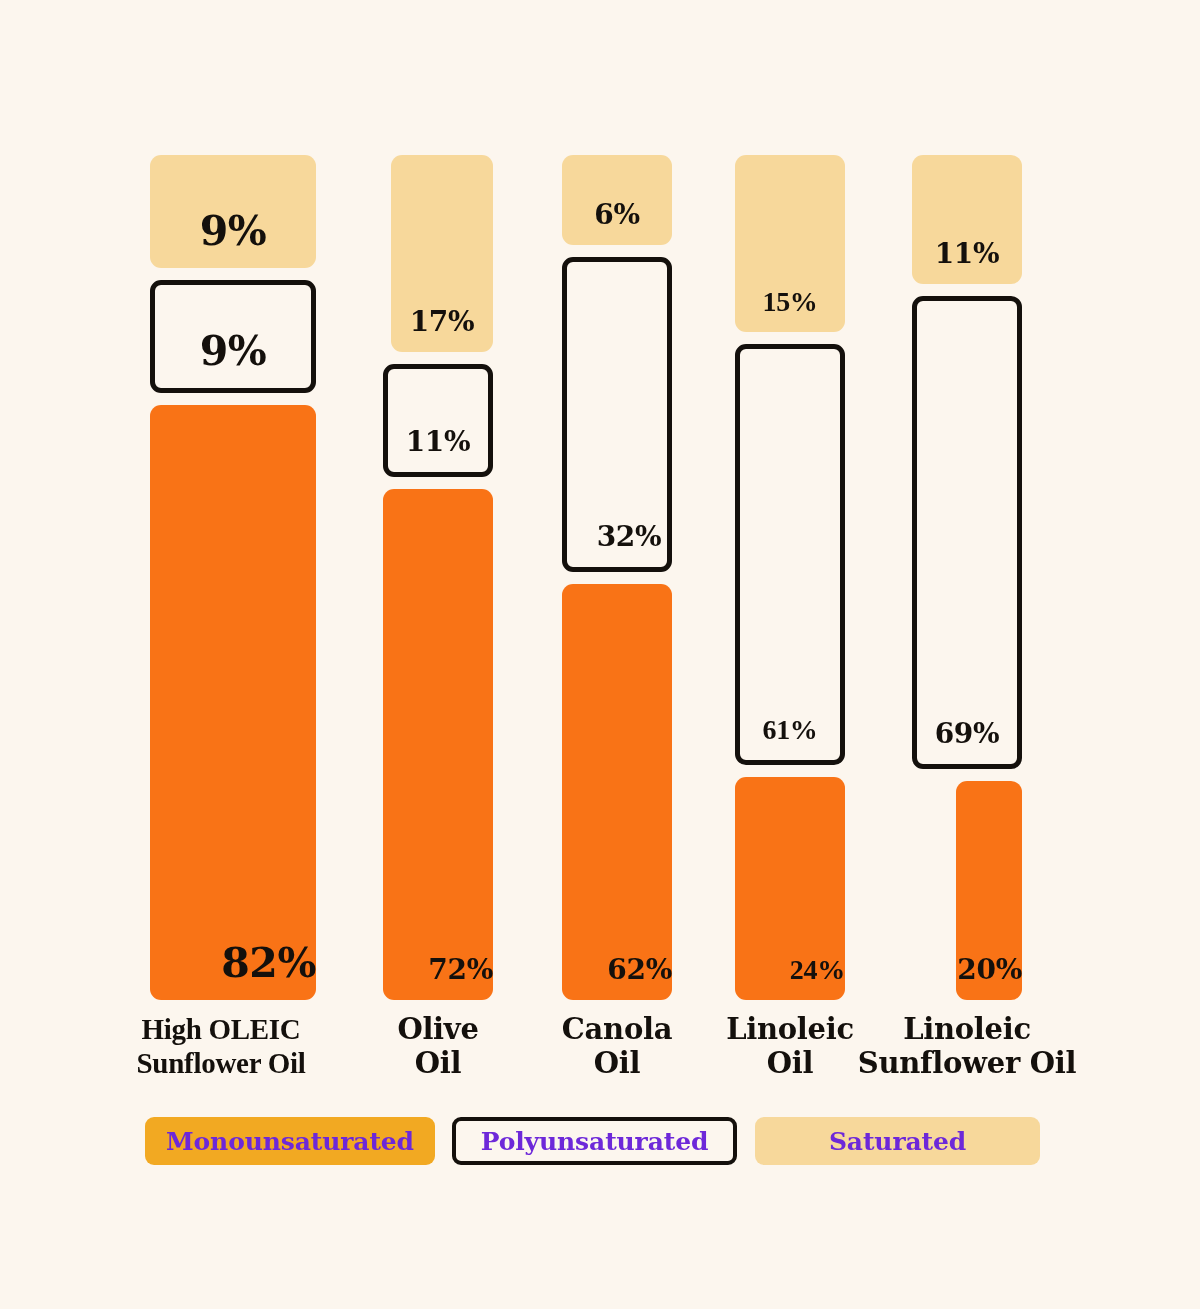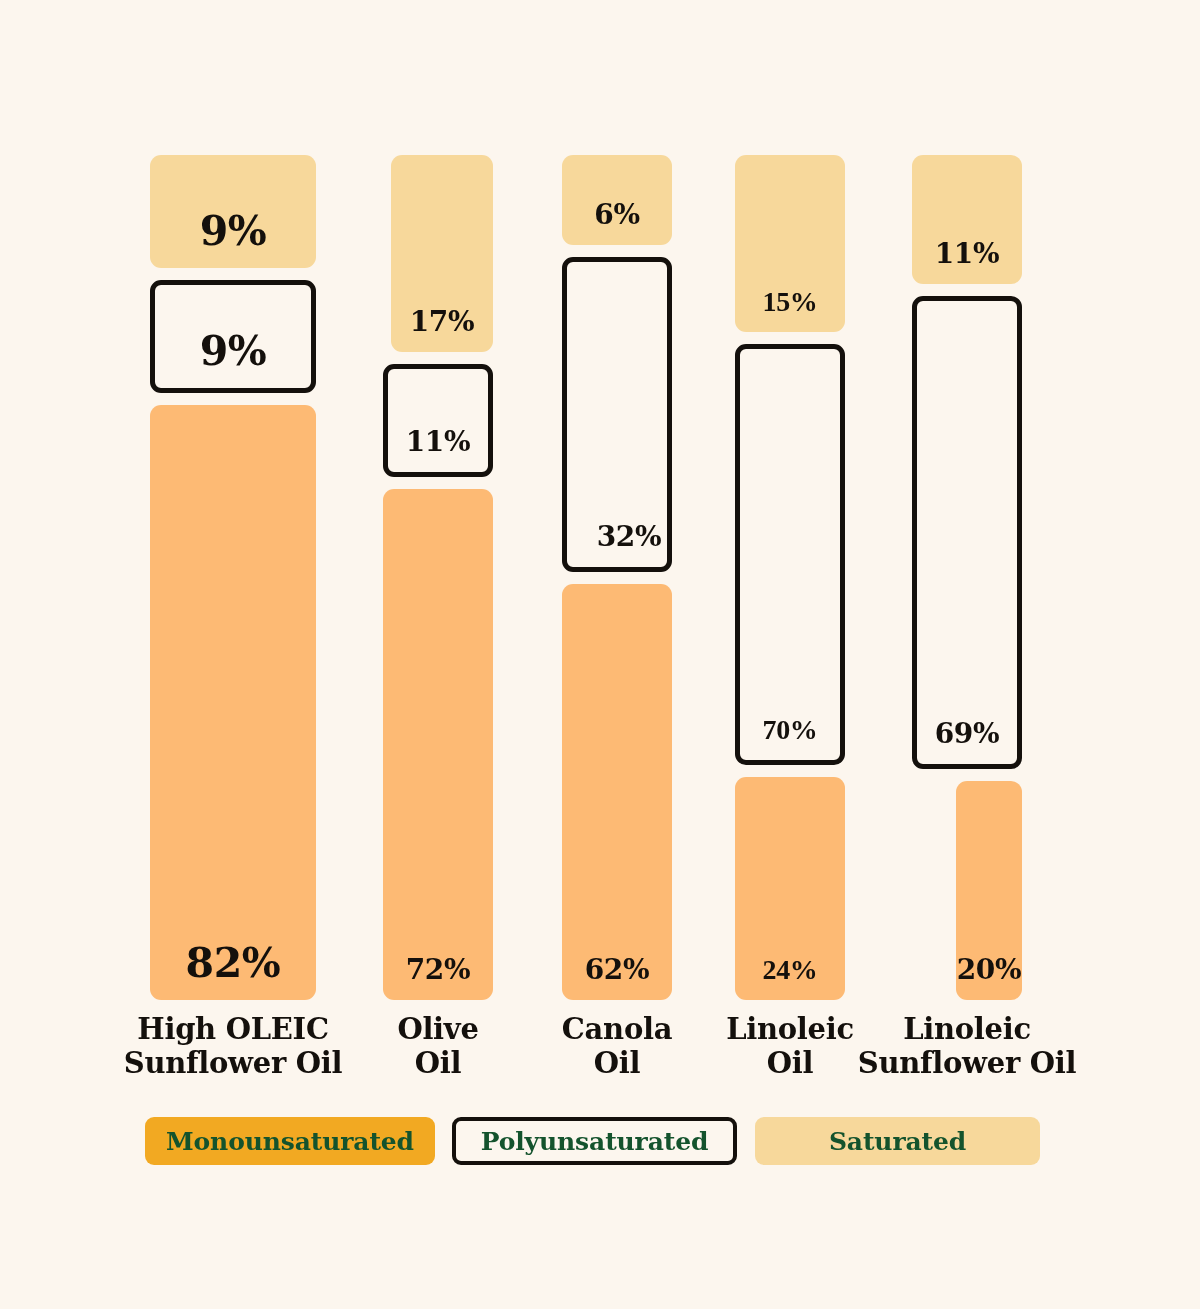--- a/index.html
+++ b/index.html
@@ -41,21 +41,22 @@
   .segment {
     position: relative;
     box-sizing: border-box;
     border-radius: 11px;
     display: flex;
     align-items: flex-end;
     justify-content: center;
   }
 
   .segment.mono {
-    background: #fdba74;
+    background: #f97316;
+    justify-content: flex-end;
   }
   .segment.poly {
     background: #FCF6EE;
     border: 5px solid #14100C;
   }
   .segment.sat {
     background: #F7D89B;
   }
 
   .seg-label {
@@ -118,21 +119,21 @@
   }
   .legend-item.poly {
     background: #FCF6EE;
     border: 4px solid #14100C;
   }
   .legend-item.sat {
     background: #F7D89B;
   }
   .legend-text {
     font-size: 25px;
-    color: #14532d;
+    color: #6d28d9;
     font-weight: 600;
     letter-spacing: -0.005em;
     white-space: nowrap;
   }
 </style>
 </head>
 <body>
 
 <div id="chart-root">
 
@@ -179,21 +180,21 @@
         <span class="seg-label">62%</span>
       </div>
     </div>
 
     <div class="column narrow" style="left:735px; width:110px; height:845px;font-family:Liberation Serif, serif;">
       <div class="segment sat" style="height:177px;">
         <span class="seg-label">15%</span>
       </div>
       <div class="gap" style="height:12px;"></div>
       <div class="segment poly" style="height:421px;">
-        <span class="seg-label">70%</span>
+        <span class="seg-label">61%</span>
       </div>
       <div class="gap" style="height:12px;"></div>
       <div class="segment mono" style="height:223px;">
         <span class="seg-label">24%</span>
       </div>
     </div>
 
     <div class="column narrow" style="left:912px; width:110px; height:845px;">
       <div class="segment sat" style="height:136px;">
         <span class="seg-label">11%</span>
@@ -203,21 +204,21 @@
         <span class="seg-label">69%</span>
       </div>
       <div class="gap" style="height:12px;"></div>
       <div class="segment mono" style="height:230px;margin-left:44px;">
         <span class="seg-label">20%</span>
       </div>
     </div>
 
   </div>
 
-  <div class="axis-label" style="left:120px; top:1012px; width:226px;">
+  <div class="axis-label" style="left:108px; top:1012px; width:226px;font-family:Liberation Serif, serif;">
     <span class="line">High OLEIC</span>
     <span class="line">Sunflower Oil</span>
   </div>
 
   <div class="axis-label" style="left:358px; top:1012px; width:160px;">
     <span class="line">Olive</span>
     <span class="line">Oil</span>
   </div>
 
   <div class="axis-label" style="left:537px; top:1012px; width:160px;">

